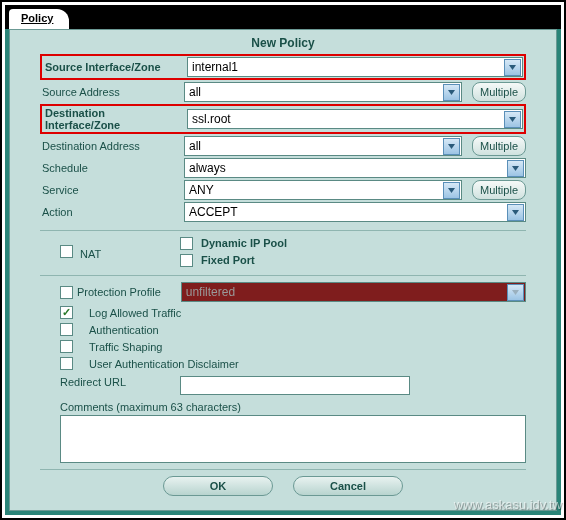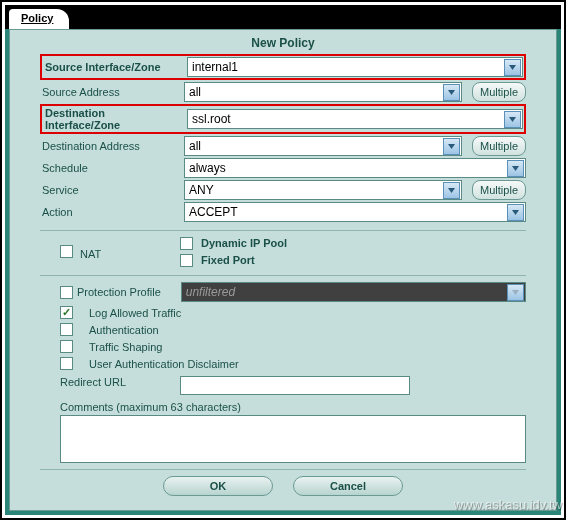--- a/index.html
+++ b/index.html
@@ -69,21 +69,21 @@
 .sel-wrap {
   display: flex;
   align-items: center;
   flex: 1;
   background: #fff;
   border: 1px solid #5a8a84;
   height: 20px;
   justify-content: space-between;
   padding-left: 4px;
 }
-.sel-wrap.disabled { background: #404040; color: #888; font-style: italic; }
+.sel-wrap.disabled { background: #7f1d1d; color: #888; }
 .sel-val {
   color: #000;
   font-size: 12px;
 }
 .sel-wrap.disabled .sel-val { color: #999; }
 .chev {
   width: 17px;
   height: 17px;
   background: linear-gradient(#d6e8f6, #9cc4e4);
   border: 1px solid #5a8fb8;

